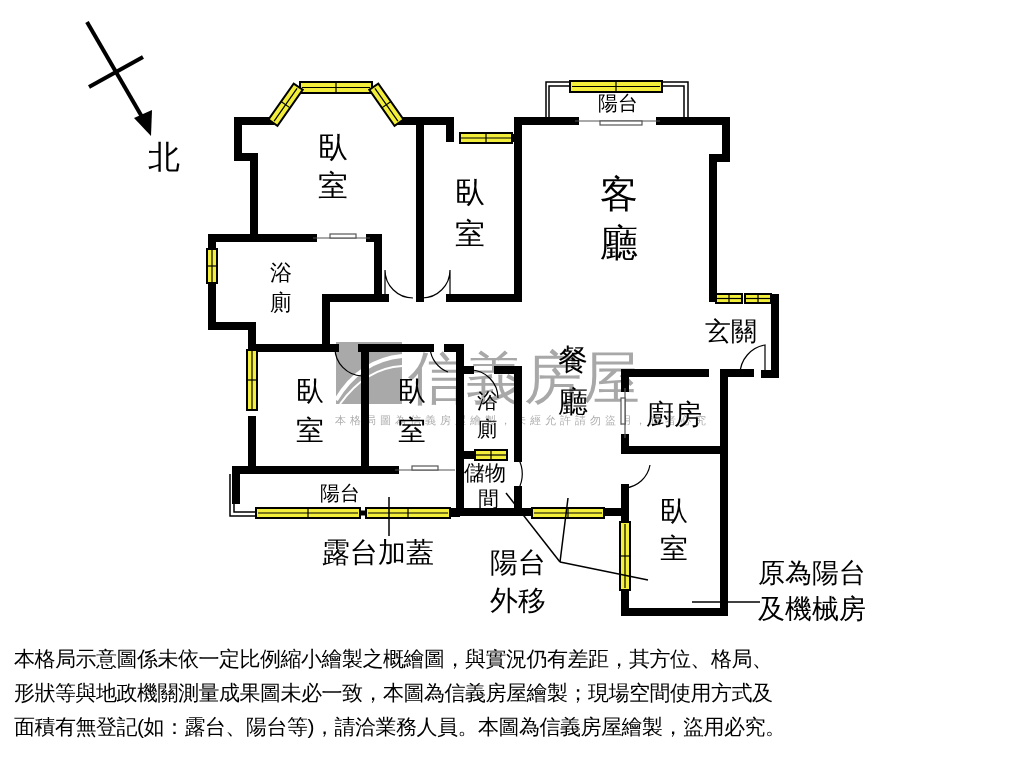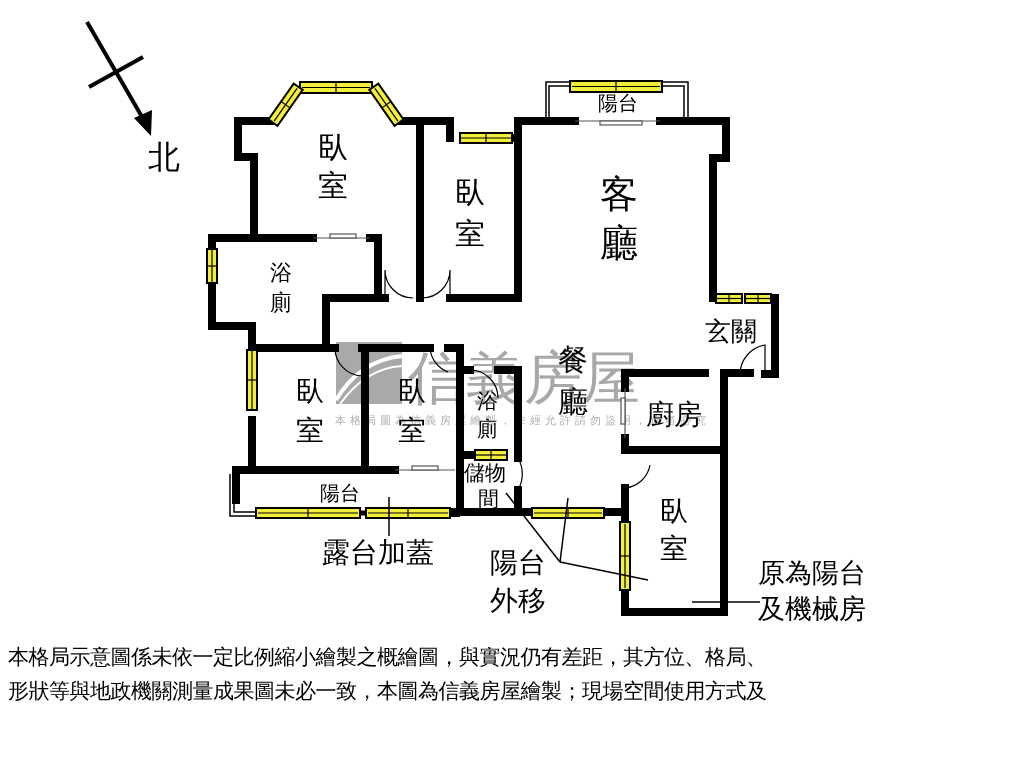--- a/index.html
+++ b/index.html
@@ -8,22 +8,22 @@
   #plan { position: absolute; left: 0; top: 0; width: 1024px; height: 640px; }
   .wall { stroke: #000; stroke-width: 8; fill: none; stroke-linecap: square; stroke-linejoin: miter; }
   .thin { stroke: #000; stroke-width: 1.5; fill: none; }
   .win { fill: #f2ee3a; stroke: #000; stroke-width: 2; }
   .winline { stroke: #000; stroke-width: 1.2; }
   .door { stroke: #000; stroke-width: 1.2; fill: none; }
   .slide { fill: #fff; stroke: #555; stroke-width: 1.2; }
   .lbl { font-family: "DejaVu Serif", "Liberation Serif", serif; fill: #000; }
   .wm { font-family: "DejaVu Sans", "Liberation Sans", sans-serif; fill: #9a9a9a; opacity: 0.85; }
   .wm-small { font-family: "DejaVu Sans", "Liberation Sans", sans-serif; fill: #9a9a9a; opacity: 0.8; }
-  .disclaimer { position: absolute; left: 8px; top: 642px; width: 1000px;
-                font-family: Liberation Mono, monospace;
+  .disclaimer { position: absolute; left: 14px; top: 642px; width: 1000px;
+                font-family: Liberation Sans, sans-serif;
                 font-size: 21px; line-height: 34px; color: #000; letter-spacing: -0.5px; }
   .disclaimer div { white-space: nowrap; }
 </style>
 </head>
 <body>
 
 <svg id="plan" viewBox="0 0 1024 640" xmlns="http://www.w3.org/2000/svg">
 
   <g>
     <g>
@@ -229,13 +229,14 @@
     <text class="lbl" x="490" y="572" font-size="28">陽台</text>
     <text class="lbl" x="490" y="610" font-size="28">外移</text>
     <text class="lbl" x="758" y="582" font-size="27">原為陽台</text>
     <text class="lbl" x="758" y="618" font-size="27">及機械房</text>
   </g>
 </svg>
 
 <div class="disclaimer">
   <div>本格局示意圖係未依一定比例縮小繪製之概繪圖，與實況仍有差距，其方位、格局、</div>
   <div>形狀等與地政機關測量成果圖未必一致，本圖為信義房屋繪製；現場空間使用方式及</div>
+  <div>面積有無登記(如：露台、陽台等)，請洽業務人員。本圖為信義房屋繪製，盜用必究。</div>
 </div>
 
 </body></html>

